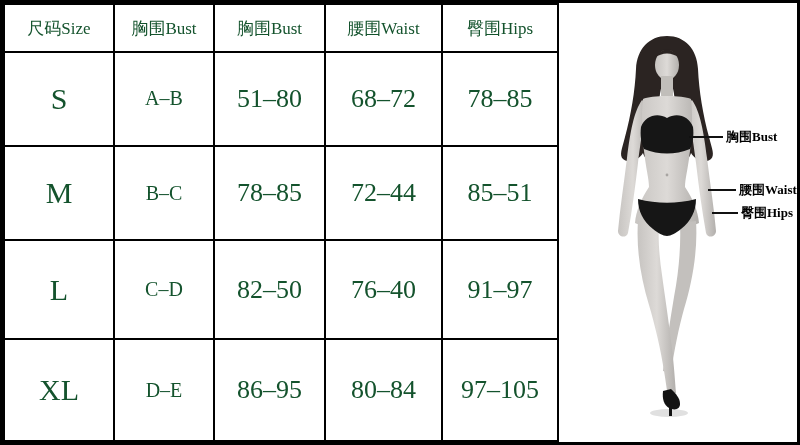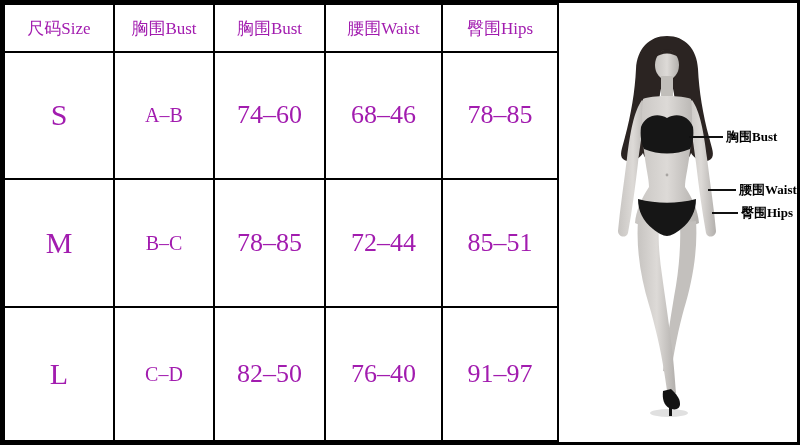--- a/index.html
+++ b/index.html
@@ -19,21 +19,21 @@
   table.size-table {
     border-collapse:collapse;
     table-layout:fixed;
     width:554px; height:439px;
     flex:0 0 554px;
   }
   .size-table th, .size-table td {
     border:2px solid #000;
     text-align:center;
     vertical-align:middle;
-    color:#a21caf;
+    color:#14532d;
     background:#fff;
     overflow:hidden;
     white-space:nowrap;
   }
   .size-table thead tr { height:48px; }
   .size-table tbody tr:nth-child(1) { height:92px; }
   .size-table tbody tr:nth-child(2) { height:93px; }
   .size-table tbody tr:nth-child(3) { height:97px; }
   .size-table tbody tr:nth-child(4) { height:100px; }
   .size-table th { font-size:17px; font-weight:normal; }
@@ -91,37 +91,44 @@
         <th>胸围Bust</th>
         <th>胸围Bust</th>
         <th>腰围Waist</th>
         <th>臀围Hips</th>
       </tr>
     </thead>
     <tbody>
       <tr>
         <td class="cell-size">S</td>
         <td class="cell-cup">A–B</td>
-        <td class="cell-num">74–60</td>
-        <td class="cell-num">68–46</td>
+        <td class="cell-num">51–80</td>
+        <td class="cell-num">68–72</td>
         <td class="cell-num">78–85</td>
       </tr>
       <tr>
         <td class="cell-size">M</td>
         <td class="cell-cup">B–C</td>
         <td class="cell-num">78–85</td>
         <td class="cell-num">72–44</td>
         <td class="cell-num">85–51</td>
       </tr>
       <tr>
         <td class="cell-size">L</td>
         <td class="cell-cup">C–D</td>
         <td class="cell-num">82–50</td>
         <td class="cell-num">76–40</td>
         <td class="cell-num">91–97</td>
+      </tr>
+      <tr>
+        <td class="cell-size">XL</td>
+        <td class="cell-cup">D–E</td>
+        <td class="cell-num">86–95</td>
+        <td class="cell-num">80–84</td>
+        <td class="cell-num">97–105</td>
       </tr>
     </tbody>
   </table>
 
   <div class="photo-panel">
 
     <svg width="240" height="439" viewBox="0 0 240 439">
       <defs>
         <linearGradient id="skin" x1="0" y1="0" x2="1" y2="0">
           <stop offset="0" stop-color="#c7c4c1"></stop>

